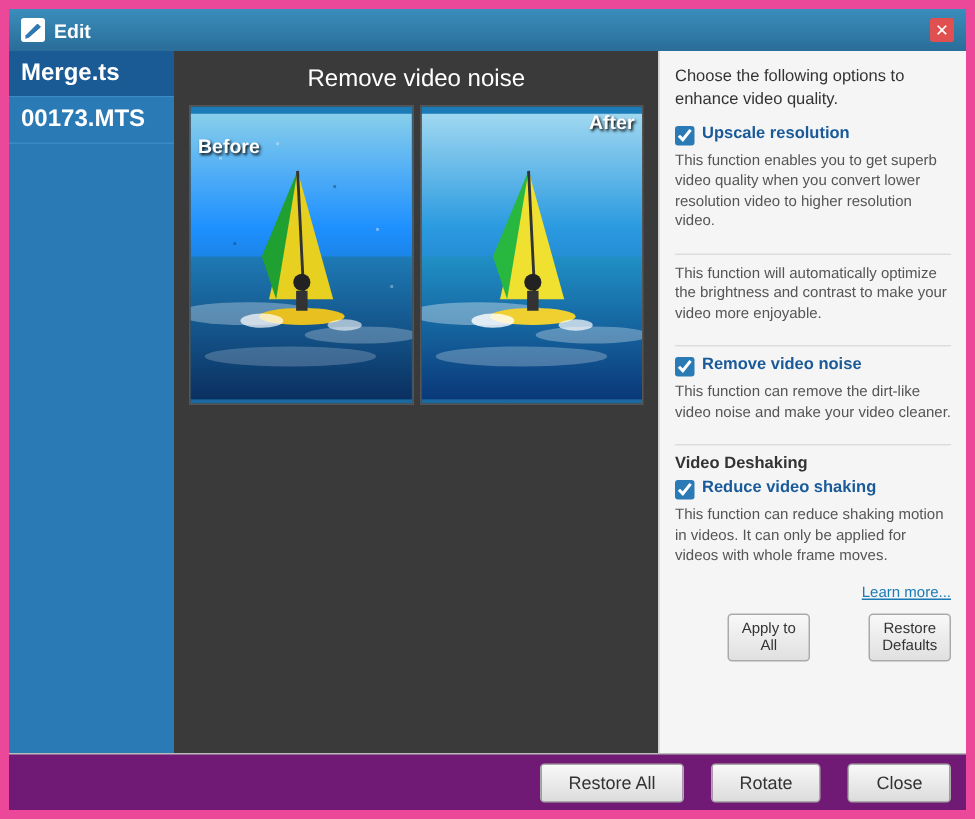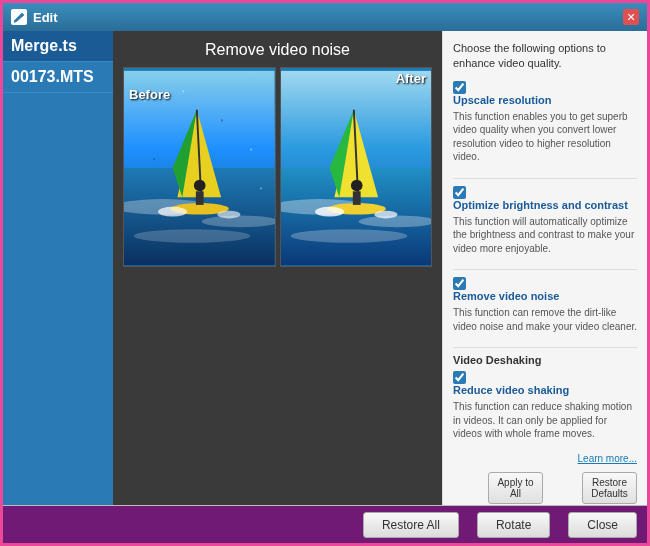--- a/index.html
+++ b/index.html
@@ -1,18 +1,18 @@
 <!DOCTYPE html>
 <html><head>
   <meta charset="utf-8">
   <style>
     * { box-sizing: border-box; margin: 0; padding: 0; }
     body { font-family: Arial, sans-serif; font-size: 12px; background: #c0c0c0; width: 650px; height: 546px; overflow: hidden; }
     
-    .window { width: 650px; height: 546px; background: #f0f0f0; border: 3px solid #ec4899; display: flex; flex-direction: column; }
+    .window { width: 650px; height: 546px; background: #f0f0f0; border: 6px solid #ec4899; display: flex; flex-direction: column; }
     
     
     .title-bar { background: linear-gradient(to bottom, #3a8dbb, #2a6d99); height: 28px; display: flex; align-items: center; padding: 0 8px; color: white; flex-shrink: 0; }
     .title-bar-icon { width: 16px; height: 16px; margin-right: 6px; background: #fff; border-radius: 2px; display: flex; align-items: center; justify-content: center; }
     .title-bar-title { font-size: 13px; font-weight: bold; flex: 1; color: white; }
     .title-bar-close { width: 16px; height: 16px; background: #e05050; border-radius: 2px; display: flex; align-items: center; justify-content: center; color: white; font-size: 11px; cursor: pointer; border: none; }
     
     
     .tab-nav { background: #2a7ab5; display: flex; height: 36px; flex-shrink: 0; }
     .tab-nav-item { flex: 1; display: flex; align-items: center; justify-content: center; color: white; font-size: 13px; cursor: pointer; border-right: 1px solid #1a5a8a; }
@@ -34,21 +34,21 @@
     .preview-image-wrap { flex: 1; position: relative; }
     .preview-label { position: absolute; top: 20px; left: 6px; color: white; font-size: 13px; font-weight: bold; z-index: 2; text-shadow: 1px 1px 2px #000; }
     .preview-label-after { position: absolute; top: 4px; right: 6px; color: white; font-size: 13px; font-weight: bold; z-index: 2; text-shadow: 1px 1px 2px #000; }
     
     
     .windsurfer-canvas { width: 100%; height: 200px; background: linear-gradient(180deg, #1a7ab5 0%, #2090d0 40%, #0a5a90 70%, #1a6aa0 100%); position: relative; overflow: hidden; border: 1px solid #555; }
     
     
     .right-panel { width: 205px; background: #f5f5f5; padding: 10px; display: flex; flex-direction: column; overflow-y: auto; flex-shrink: 0; border-left: 1px solid #ddd; }
     .right-panel-desc { font-size: 11px; color: #333; margin-bottom: 8px; line-height: 1.4; }
-    .option-row { display: flex; align-items: flex-start; margin-bottom: 4px; flex-direction: column; }
+    .option-row { display: flex; align-items: flex-start; margin-bottom: 4px; }
     .option-checkbox { margin-right: 5px; margin-top: 1px; width: 13px; height: 13px; accent-color: #2a7ab5; flex-shrink: 0; }
     .option-label { font-size: 11px; color: #1a5a99; font-weight: bold; }
     .option-desc { font-size: 10px; color: #555; margin-bottom: 8px; line-height: 1.35; }
     .section-title { font-size: 11px; color: #333; font-weight: bold; margin-bottom: 4px; }
     .learn-more { color: #1a7ab5; font-size: 10px; text-decoration: underline; cursor: pointer; margin-top: 4px; text-align: right; display: block; }
     .right-panel-buttons { display: flex; gap: 4px; margin-top: 8px; }
     .btn-small { flex: 1; padding: 4px 6px; font-size: 10px; background: linear-gradient(to bottom, #f8f8f8, #e0e0e0); border: 1px solid #aaa; border-radius: 3px; cursor: pointer; color: #333; margin-left: 35px; }
     
     
     .bottom-bar { height: 38px; background: #701a75; border-top: 1px solid #bbb; display: flex; align-items: center; justify-content: flex-end; padding: 0 10px; gap: 18px; flex-shrink: 0; }
@@ -181,24 +181,20 @@
       <p class="right-panel-desc">Choose the following options to enhance video quality.</p>
 
       <div class="option-row">
         <input type="checkbox" class="option-checkbox" checked="" style="">
         <label class="option-label">Upscale resolution</label>
       </div>
       <p class="option-desc">This function enables you to get superb video quality when you convert lower resolution video to higher resolution video.</p>
 
       <hr class="section-divider">
 
-      <div class="option-row">
-        <input type="checkbox" class="option-checkbox" checked="" style="">
-        <label class="option-label">Optimize brightness and contrast</label>
-      </div>
       <p class="option-desc">This function will automatically optimize the brightness and contrast to make your video more enjoyable.</p>
 
       <hr class="section-divider">
 
       <div class="option-row">
         <input type="checkbox" class="option-checkbox" checked="" style="">
         <label class="option-label">Remove video noise</label>
       </div>
       <p class="option-desc">This function can remove the dirt-like video noise and make your video cleaner.</p>
 

